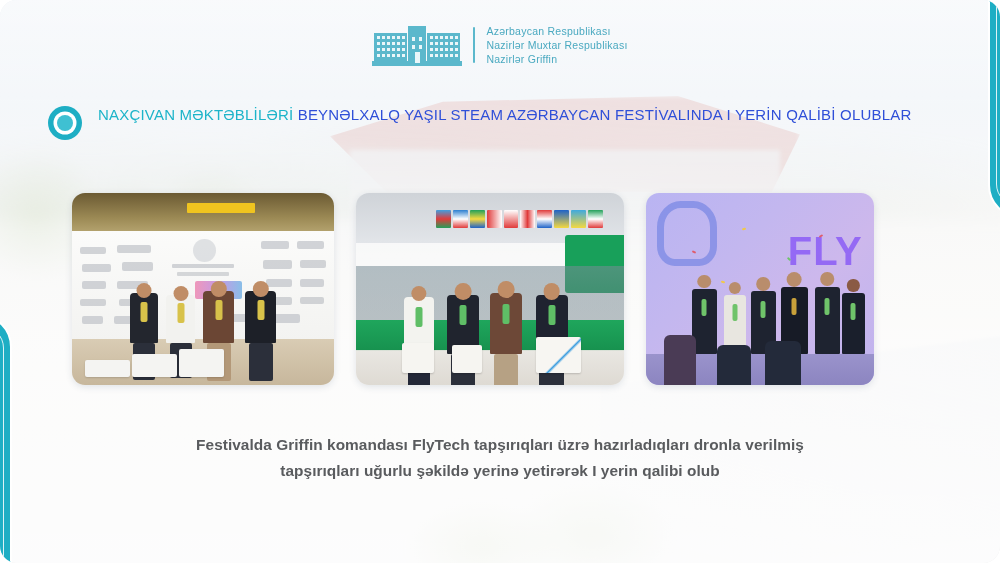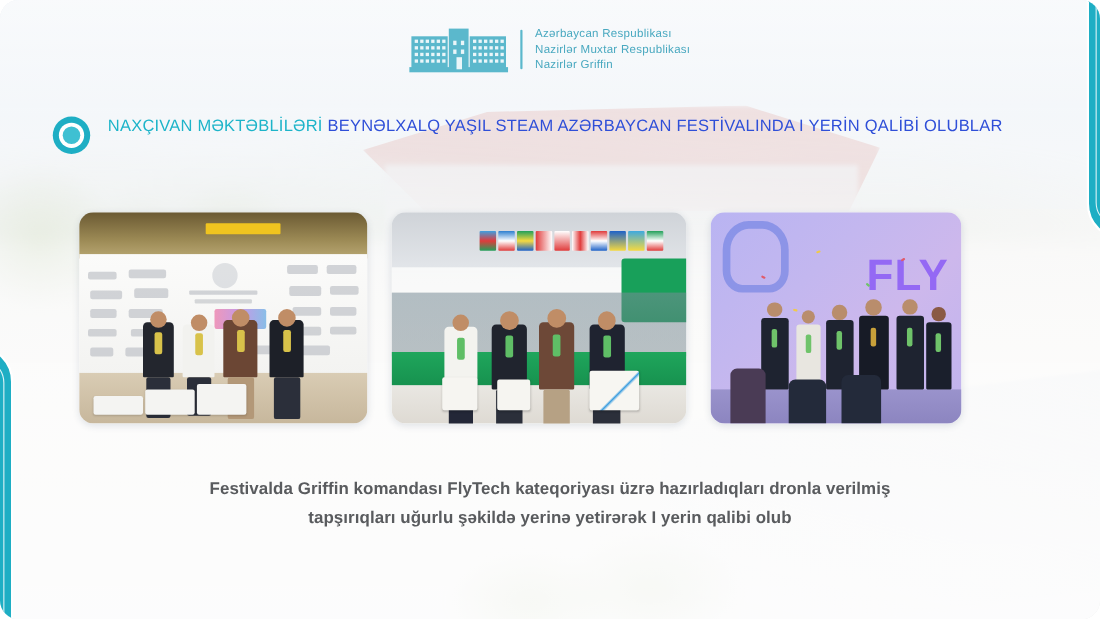--- a/index.html
+++ b/index.html
@@ -466,17 +466,17 @@
           <div class="head" style="background:#8a5a44;"></div>
           <div class="lany"></div>
         </div>
       <div class="p3-fg" style="left:8%;  width:14%; height:26%; background:#4a3b55;"></div>
       <div class="p3-fg" style="left:31%; width:15%; height:21%;"></div>
       <div class="p3-fg" style="left:52%; width:16%; height:23%;"></div>
     </div>
   </div>
 
   <div class="caption">
-    <span>Festivalda Griffin komandası FlyTech kateqoriyası üzrə hazırladıqları dronla verilmiş</span>
+    <span>Festivalda Griffin komandası FlyTech tapşırıqları üzrə hazırladıqları dronla verilmiş</span>
     <span>tapşırıqları uğurlu şəkildə yerinə yetirərək I yerin qalibi olub</span>
   </div>
 
 </div>
 
 </body></html>

